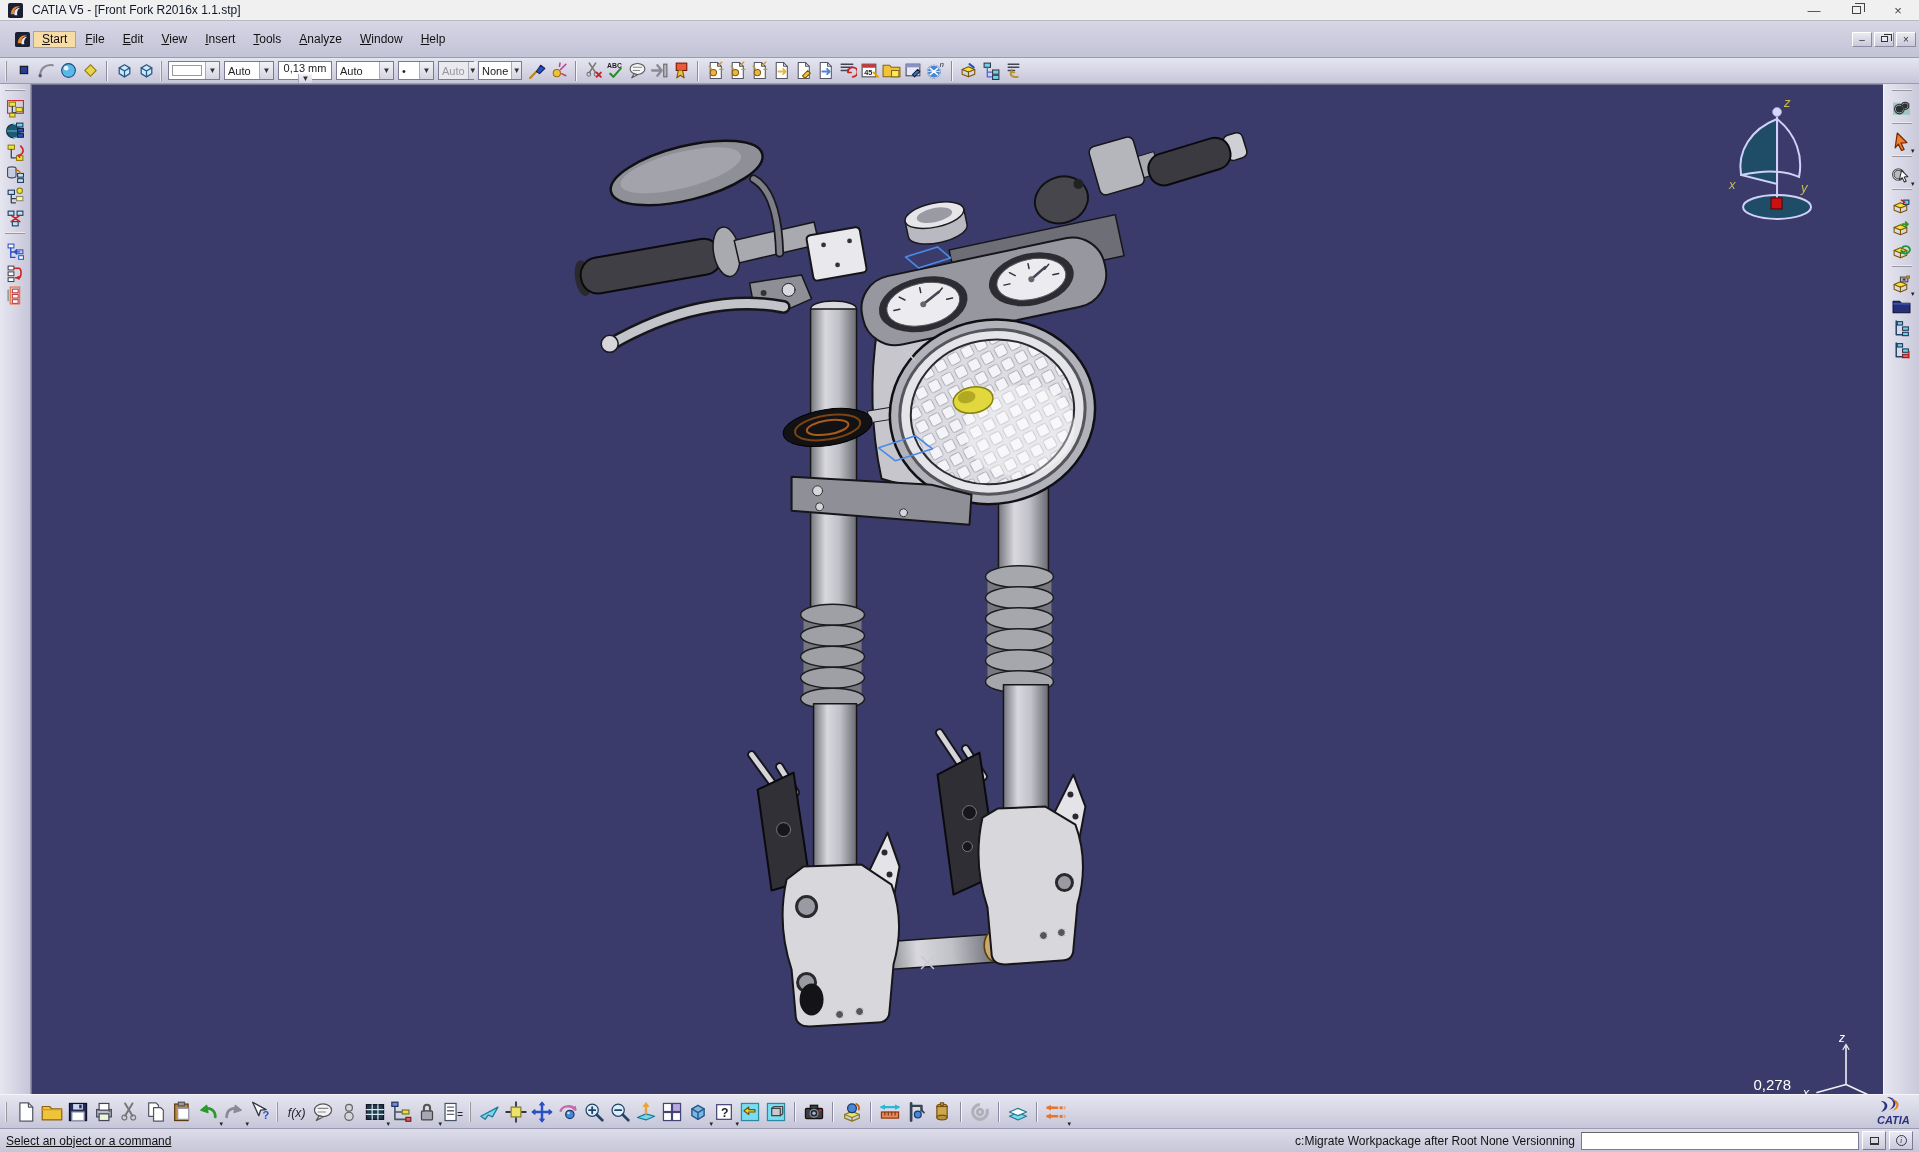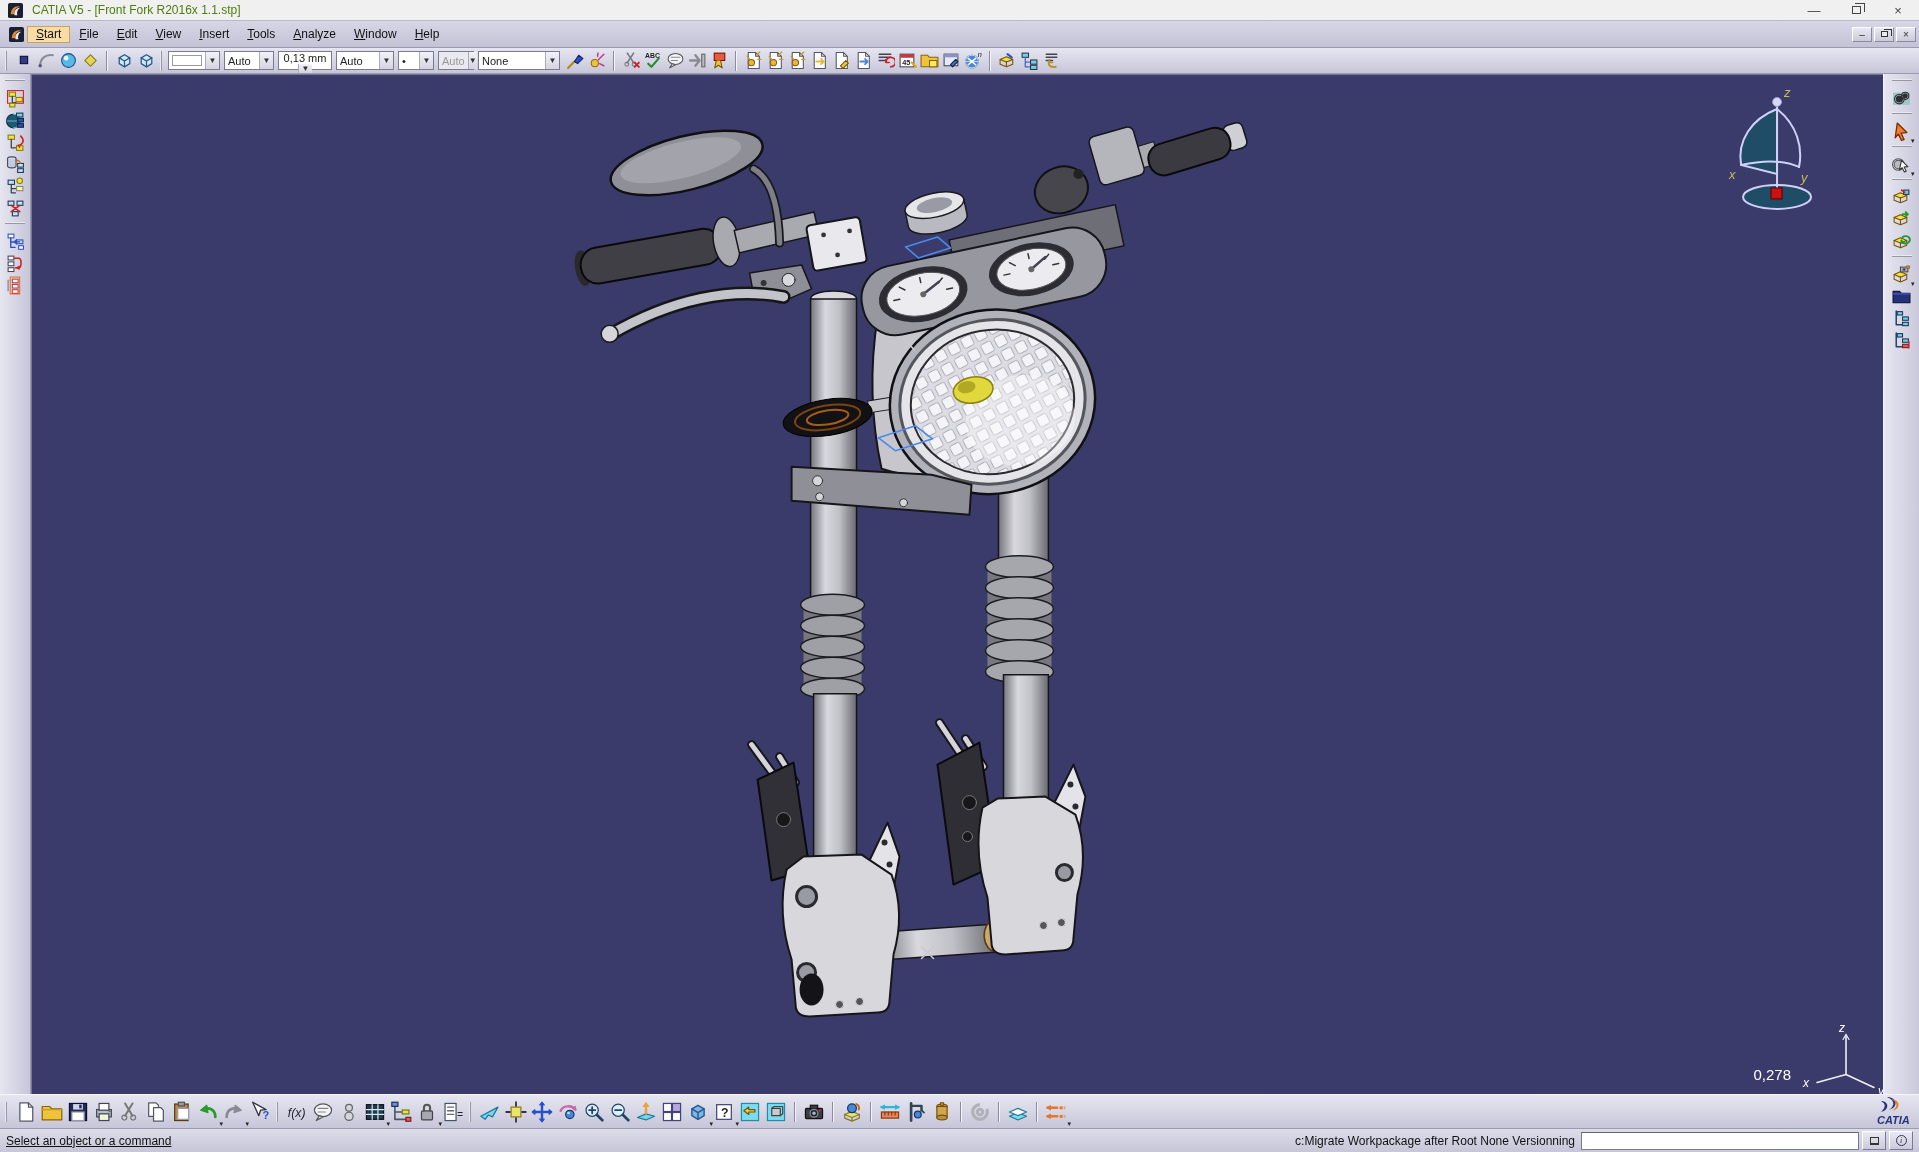--- a/index.html
+++ b/index.html
@@ -2,28 +2,28 @@
 <html><head>
 <meta charset="utf-8">
 <style>
   * { margin:0; padding:0; box-sizing:border-box; }
   html,body { width:1919px; height:1152px; overflow:hidden; }
   body { font-family:"Liberation Sans", sans-serif; background:#ccccdd; }
   .app { width:1919px; height:1152px; display:flex; flex-direction:column; position:relative; }
 
   
   .titlebar { height:21px; background:#f0f0f0; border-bottom:1px solid #b9b9c4; display:flex; align-items:center; padding-left:5px; }
-  .titlebar .ttl { font-size:12px; color:#4d7c0f; margin-left:6px; }
+  .titlebar .ttl { font-size:12px; color:#0f172a; margin-left:6px; }
   .wctl { margin-left:auto; display:flex; height:100%; }
   .wbtn { width:42px; height:100%; display:flex; align-items:center; justify-content:center; color:#444; font-size:13px; }
   .wbtn .rst { width:9px; height:8px; border:1px solid #444; position:relative; }
   .wbtn .rst:before { content:""; position:absolute; left:2px; top:-4px; width:9px; height:8px; border:1px solid #444; border-left:none; border-bottom:none; }
 
   
-  .menubar { height:27px; background:linear-gradient(#d6d6e6,#c3c3d6); border-bottom:1px solid #9a9ab0; display:flex; align-items:center; font-size:12px; color:#111; padding-left:6px; }
+  .menubar { height:37px; background:linear-gradient(#d6d6e6,#c3c3d6); border-bottom:1px solid #9a9ab0; display:flex; align-items:center; font-size:12px; color:#111; padding-left:12px; }
   .menuitem { padding:1px 9px; height:17px; display:flex; align-items:center; }
   .menuitem.hl { background:#f7dcA5; background:#f7dca5; border:1px solid #c9a25c; padding:0 8px; }
   .appicon16 { width:15px; height:15px; margin:0 3px; }
   .mctl { margin-left:auto; display:flex; gap:2px; padding-right:3px; }
   .mbtn { width:20px; height:15px; background:linear-gradient(#e9e9f2,#c9c9da); border:1px solid #fff; border-right-color:#8a8aa0; border-bottom-color:#8a8aa0; display:flex; align-items:center; justify-content:center; font-size:10px; color:#333; }
   .mbtn .rst { width:7px; height:6px; border:1px solid #333; position:relative; background:#e9e9f2;}
   .mbtn .rst:before { content:""; position:absolute; left:2px; top:-3px; width:7px; height:6px; border:1px solid #333; border-left:none; border-bottom:none; }
 
   
   .tb { background:linear-gradient(#e6e6f1,#c6c6d9); display:flex; align-items:center; }
@@ -188,21 +188,21 @@
           <span class="arr">▼</span>
         </div>
         <div class="dd" style="width: 36px;">
           <span class="val">•</span>
           <span class="arr">▼</span>
         </div>
         <div class="dd dis" style="width: 36px;">
           <span class="val">Auto</span>
           <span class="arr">▼</span>
         </div>
-        <div class="dd" style="width: 82px;">
+        <div class="dd" style="width: 44px;">
           <span class="val">None</span>
           <span class="arr">▼</span>
         </div>
       </div>
     <div id="top-b" style="display:flex;align-items:center;">
         <div class="tbi">
           <svg viewBox="0 0 18 18">
             <path d="M2,16l6-6" fill="none" stroke="#b8860b" stroke-width="2" stroke-linejoin="round" stroke-linecap="round"></path>
             <path d="M8,10 12,4 16,7 11,12Z" fill="#2a50c8" stroke="#102060" stroke-width="1" stroke-linejoin="round" stroke-linecap="round"></path>
           </svg>

